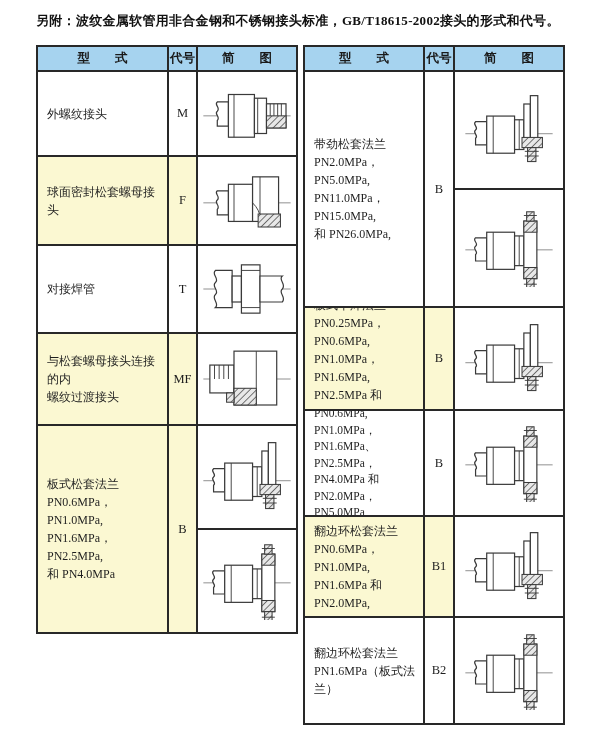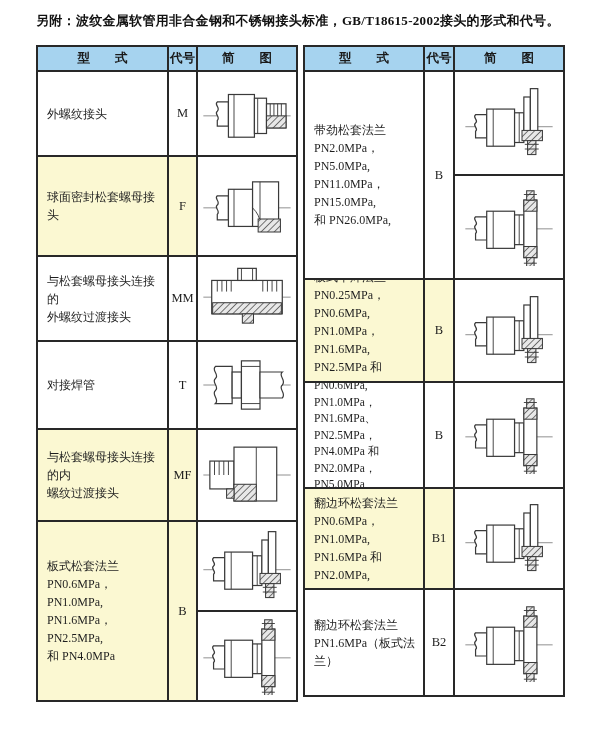--- a/index.html
+++ b/index.html
@@ -172,40 +172,30 @@
     <div class="row" style="height:85px">
       <div class="tc lw1">外螺纹接头</div>
       <div class="cc lw2">M</div>
       <div class="dc lw3">
         <svg class="dsvg">
             <use href="#d-m"></use>
           </svg>
       </div>
     </div>
 
-    <div class="row yl" style="height:100px">
+    <div class="row yl" style="height:89px">
       <div class="tc lw1">球面密封松套螺母接头</div>
       <div class="cc lw2">F</div>
       <div class="dc lw3">
         <svg class="dsvg">
             <use href="#d-f"></use>
           </svg>
       </div>
     </div>
 
-    <div class="row" style="height:85px">
-      <div class="tc lw1">与松套螺母接头连接的
-外螺纹过渡接头</div>
-      <div class="cc lw2">MM</div>
-      <div class="dc lw3">
-        <svg class="dsvg">
-            <use href="#d-mm"></use>
-          </svg>
-      </div>
-    </div>
 
     <div class="row" style="height:88px">
       <div class="tc lw1">对接焊管</div>
       <div class="cc lw2">T</div>
       <div class="dc lw3">
         <svg class="dsvg">
             <use href="#d-t"></use>
           </svg>
       </div>
     </div>
@@ -214,21 +204,21 @@
       <div class="tc lw1">与松套螺母接头连接的内
 螺纹过渡接头</div>
       <div class="cc lw2">MF</div>
       <div class="dc lw3">
         <svg class="dsvg">
             <use href="#d-mf"></use>
           </svg>
       </div>
     </div>
 
-    <div class="row yl" style="height:178px">
+    <div class="row yl" style="height:206px">
       <div class="tc lw1">板式松套法兰
 PN0.6MPa，PN1.0MPa,
 PN1.6MPa，PN2.5MPa,
 和 PN4.0MPa</div>
       <div class="cc lw2">B</div>
       <div class="dc lw3 split">
         <div class="sub">
           <svg class="dsvg">
               <use href="#d-fa"></use>
             </svg>
@@ -242,21 +232,21 @@
     </div>
   </div>
 
   <div class="tbl tbl-right">
     <div class="hrow">
       <div class="hc rw1">型　　式</div>
       <div class="hc rw2">代号</div>
       <div class="hc rw3">简　　图</div>
     </div>
 
-    <div class="row" style="height:208px">
+    <div class="row" style="height:236px">
       <div class="tc rw1">带劲松套法兰
 PN2.0MPa，PN5.0MPa,
 PN11.0MPa，PN15.0MPa,
 和 PN26.0MPa,</div>
       <div class="cc rw2">B</div>
       <div class="dc rw3 split">
         <div class="sub">
           <svg class="dsvg">
               <use href="#d-fa"></use>
             </svg>

